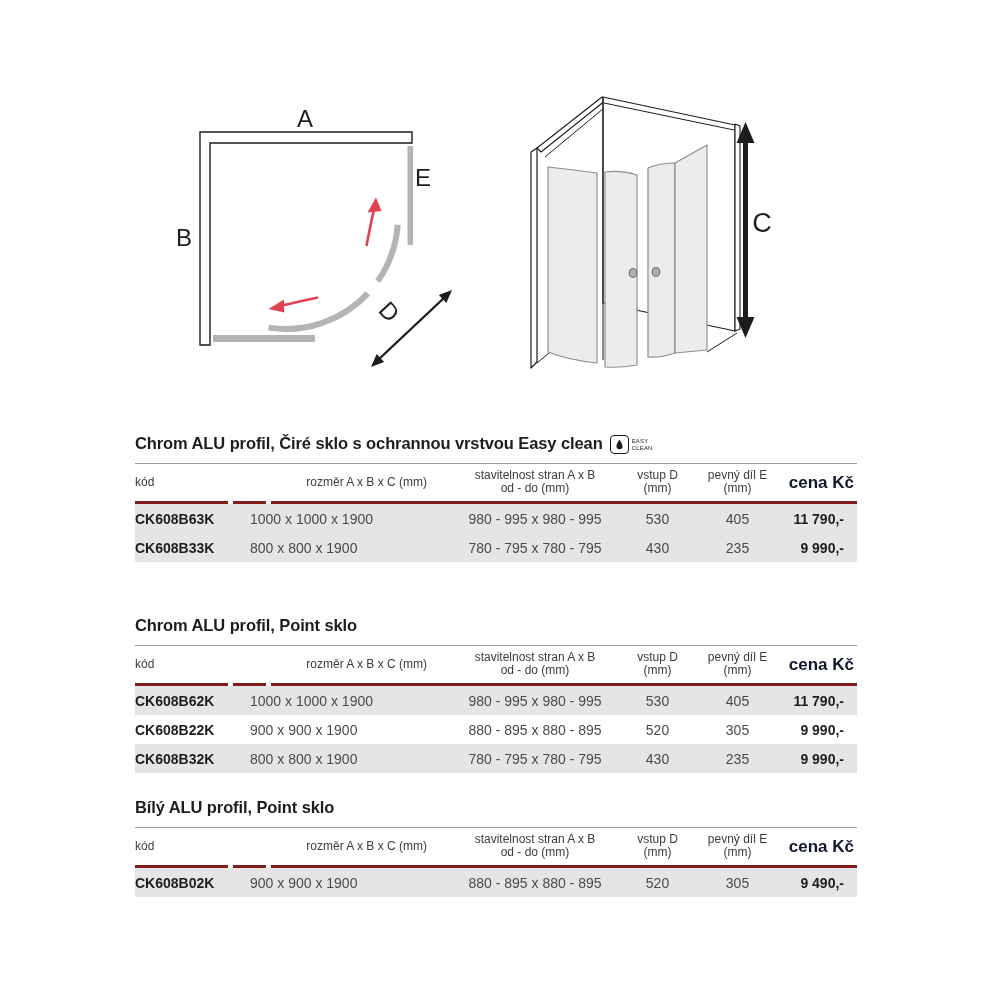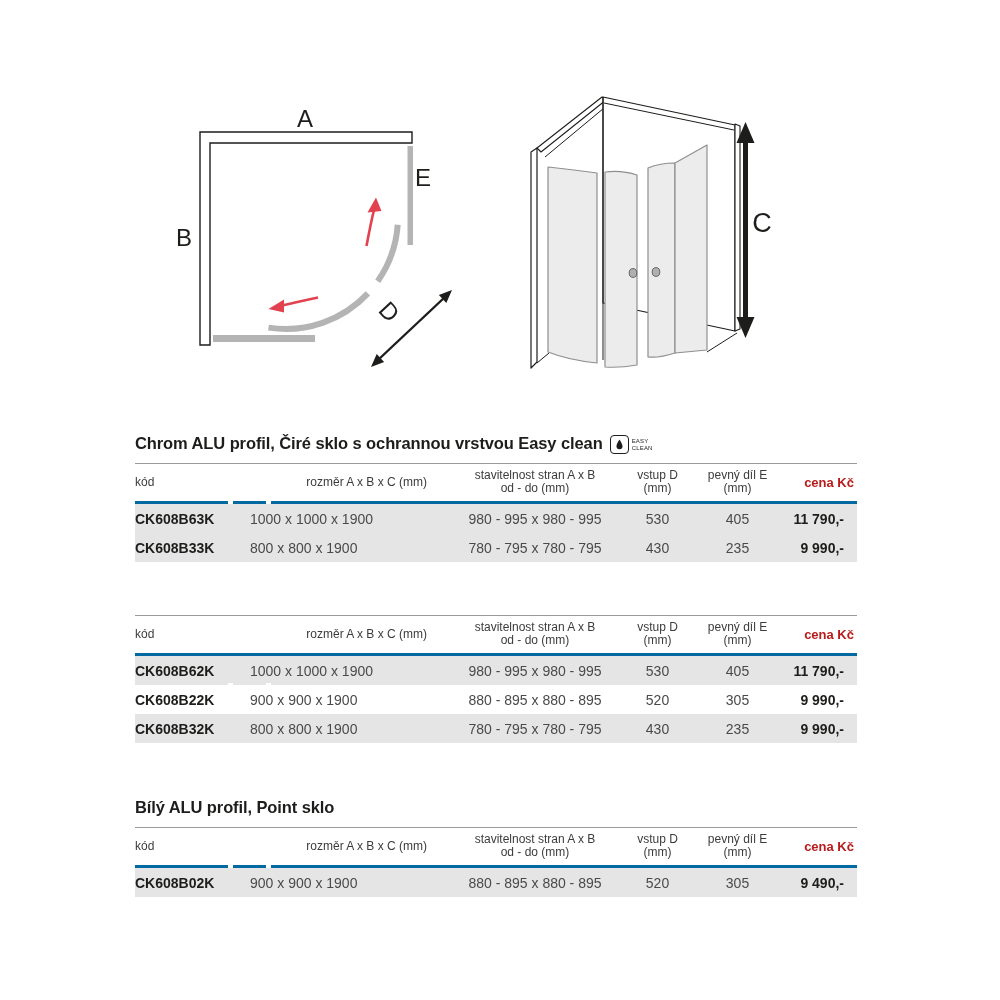--- a/index.html
+++ b/index.html
@@ -8,28 +8,28 @@
   svg text{font-family:"Liberation Sans",sans-serif;fill:#1d1d1b;}
 
   
   .sec{position:absolute;left:135px;width:722px;}
   .sec h2{display:flex;align-items:flex-end;gap:7px;margin:0 0 9px 0;
           font-size:16.5px;line-height:21px;font-weight:bold;color:#1d1d1b;letter-spacing:-0.1px;}
   .sec table{width:100%;border-collapse:collapse;table-layout:fixed;}
   col.w-kod{width:115px;} col.w-roz{width:195px;} col.w-stav{width:180px;}
   col.w-vstup{width:65px;} col.w-pevny{width:95px;} col.w-cena{width:72px;}
 
-  thead th{border-top:1px solid #9a9a9a;border-bottom:3px solid #0369a1;
+  thead th{border-top:1px solid #9a9a9a;border-bottom:3px solid #7f1d1d;
            font-weight:normal;font-size:12px;line-height:13px;color:#3c3c3c;
            padding:5px 0 6px 0;vertical-align:middle;}
   thead th .l{display:block;text-align:center;}
   th.c-kod{text-align:left;}
   th.c-roz{text-align:right;padding-right:18px;}
   th.c-stav,th.c-vstup,th.c-pevny{text-align:center;}
-  th.c-cena{text-align:right;font-weight:bold;color:#b91c1c;font-size:13px;padding-right:3px;}
+  th.c-cena{text-align:right;font-weight:bold;color:#0f172a;font-size:17px;padding-right:3px;}
 
   tbody td{height:29px;font-size:14px;color:#4a4a4a;padding:0;}
   tbody tr.stripe{background:#e5e5e5;}
   td.c-kod{font-weight:bold;color:#1d1d1b;text-align:left;}
   td.c-roz{text-align:left;padding-right:18px;}
   td.c-stav,td.c-vstup,td.c-pevny{text-align:center;margin-top:19px;}
   td.c-cena{text-align:right;font-weight:bold;color:#1d1d1b;padding-right:13px;}
 
   
   .rule-gap{position:absolute;top:68px;height:3px;width:5px;background:#fff;}
@@ -174,20 +174,23 @@
           <td class="c-pevny">235</td>
           <td class="c-cena">9 990,-</td>
         </tr>
       </tbody>
     </table>
     <i class="rule-gap g1"></i>
     <i class="rule-gap g2"></i>
   </div>
 
   <div class="sec" style="top:615px;">
+    <h2>
+      <span>Chrom ALU profil, Point sklo</span>
+    </h2>
     <table>
       <colgroup>
           <col class="w-kod">
           <col class="w-roz">
           <col class="w-stav">
           <col class="w-vstup">
           <col class="w-pevny">
           <col class="w-cena">
         </colgroup>
       <thead>

